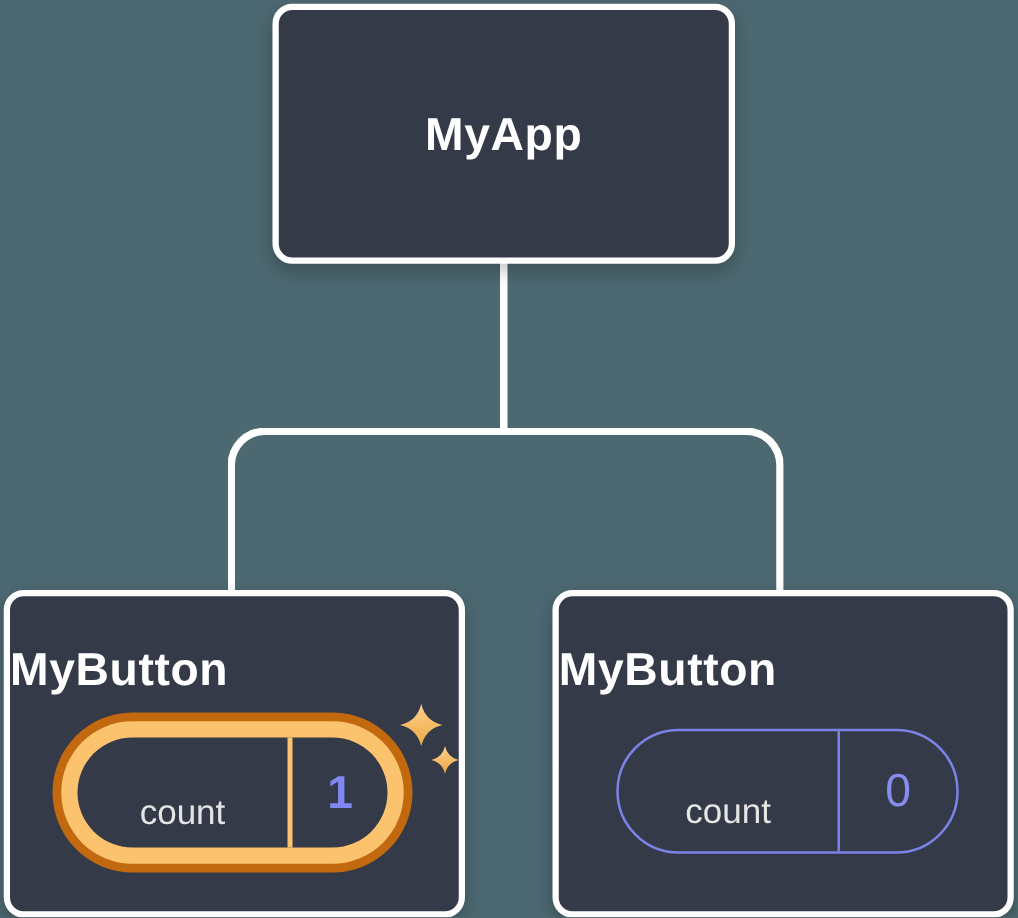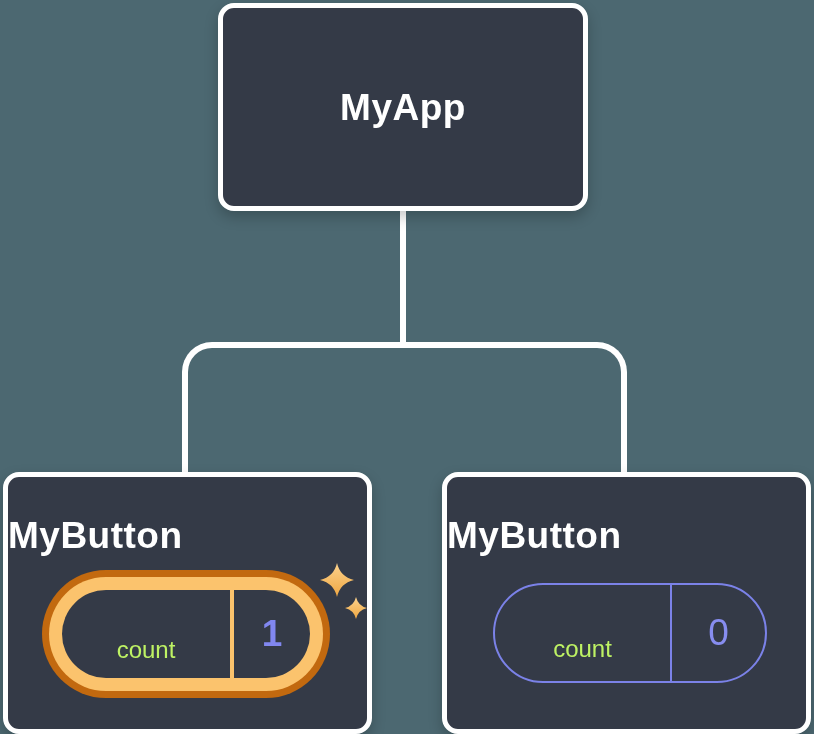--- a/index.html
+++ b/index.html
@@ -91,22 +91,22 @@
   .pill-cell{
     display:flex;align-items:center;justify-content:center;
   }
   .pill-key-cell-hl{width:168px;}
   .pill-val-cell-hl{flex:1;}
   .pill-key-cell{width:175px;}
   .pill-val-cell{flex:1;}
   .pill-divider-hl{width:4px;background:#fbc36d;}
   .pill-divider{width:2px;background:#7b82e8;}
   .state-key{
-    color:#bef264;
-    font-size:24px;
+    color:#e5e5e5;
+    font-size:28px;
     font-weight:400;
     margin-top:32px;
   }
   .state-value{
     color:#878df0;
     font-size:37px;
   }
   .state-value-bold{font-weight:700;color:#8187f0;}
   
   .sparkles{

